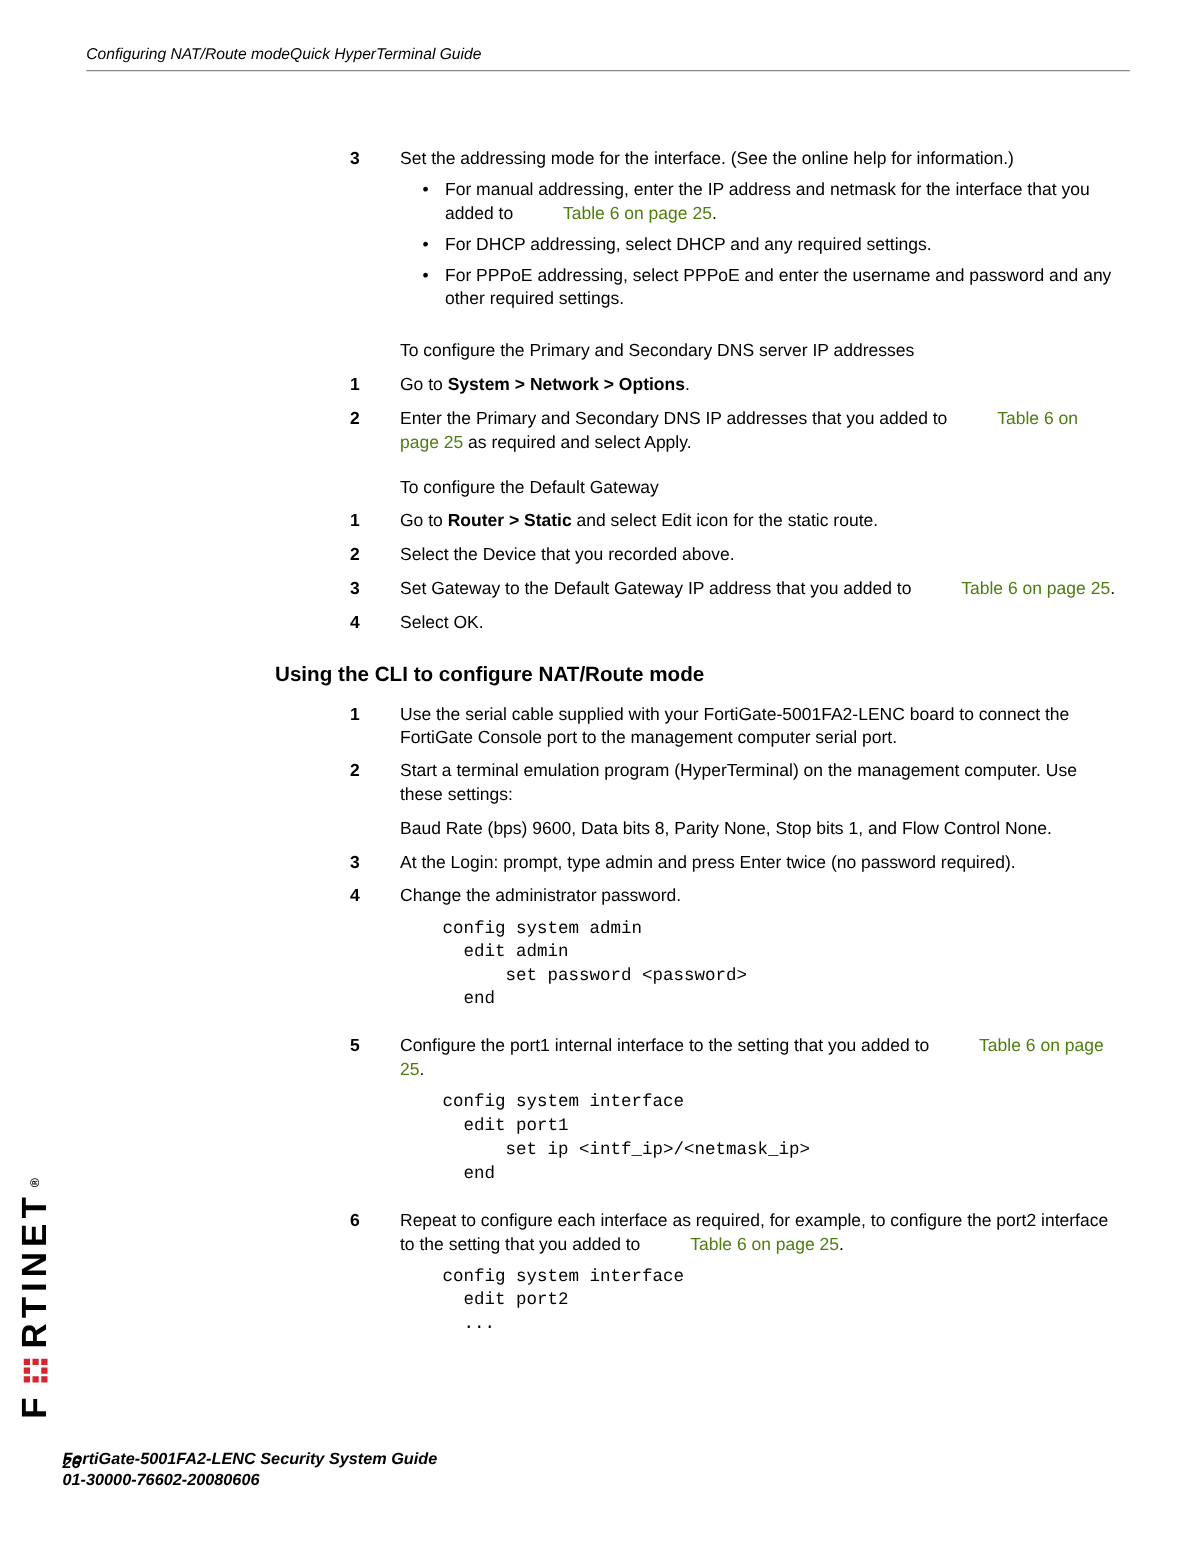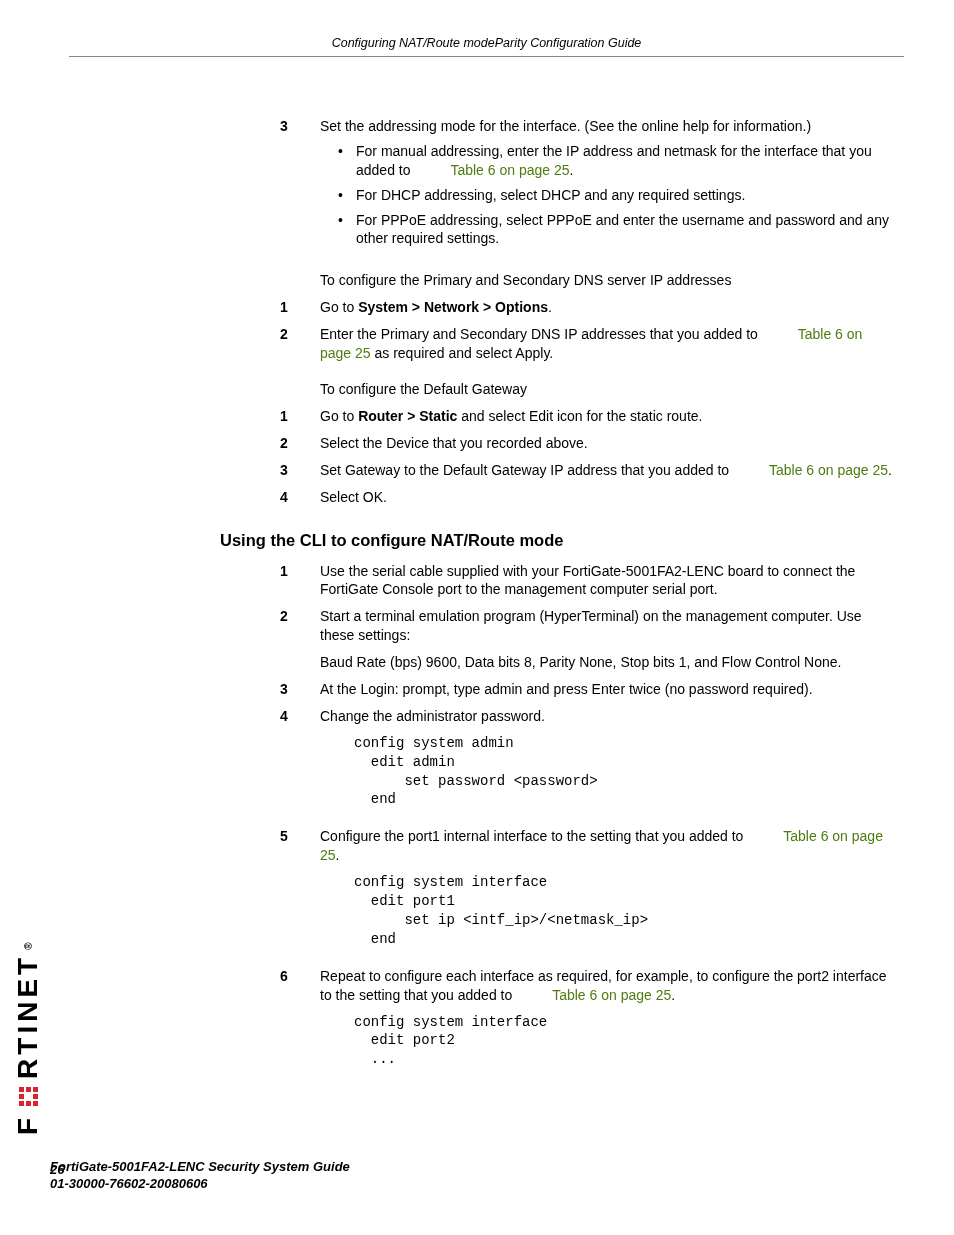--- a/index.html
+++ b/index.html
@@ -15,21 +15,21 @@
     box-sizing: border-box;
   }
   .page {
     padding: 36px 50px 0 50px;
     position: relative;
     height: 100%;
     box-sizing: border-box;
   }
   .hdr {
     display: flex;
-    justify-content: center;
+    justify-content: flex-start;
     font-style: italic;
     font-size: 12.5px;
     padding-bottom: 6px;
     border-bottom: 1px solid #888;
     margin-bottom: 60px;
     margin-left: 19px;
   }
   .content {
     margin-left: 230px;
     margin-right: 10px;
@@ -118,21 +118,21 @@
   .logo-sq span { background:#d9232e; width:5px; height:5px; }
   .logo-sq .w { background:#fff; }
   .reg { font-size:10px; vertical-align: top; margin-left:-2px;}
 </style>
 </head>
 <body>
 
 <div class="page">
   <div class="hdr">
     <span>Configuring NAT/Route mode</span>
-    <span>Parity Configuration Guide</span>
+    <span>Quick HyperTerminal Guide</span>
   </div>
 
   <div class="content">
 
     <div class="list-row">
       <div class="list-num">3</div>
       <div class="list-body">
         <div>Set the addressing mode for the interface. (See the online help for information.)</div>
         <div class="bullet-row">
           <div class="bullet-dot">•</div>

